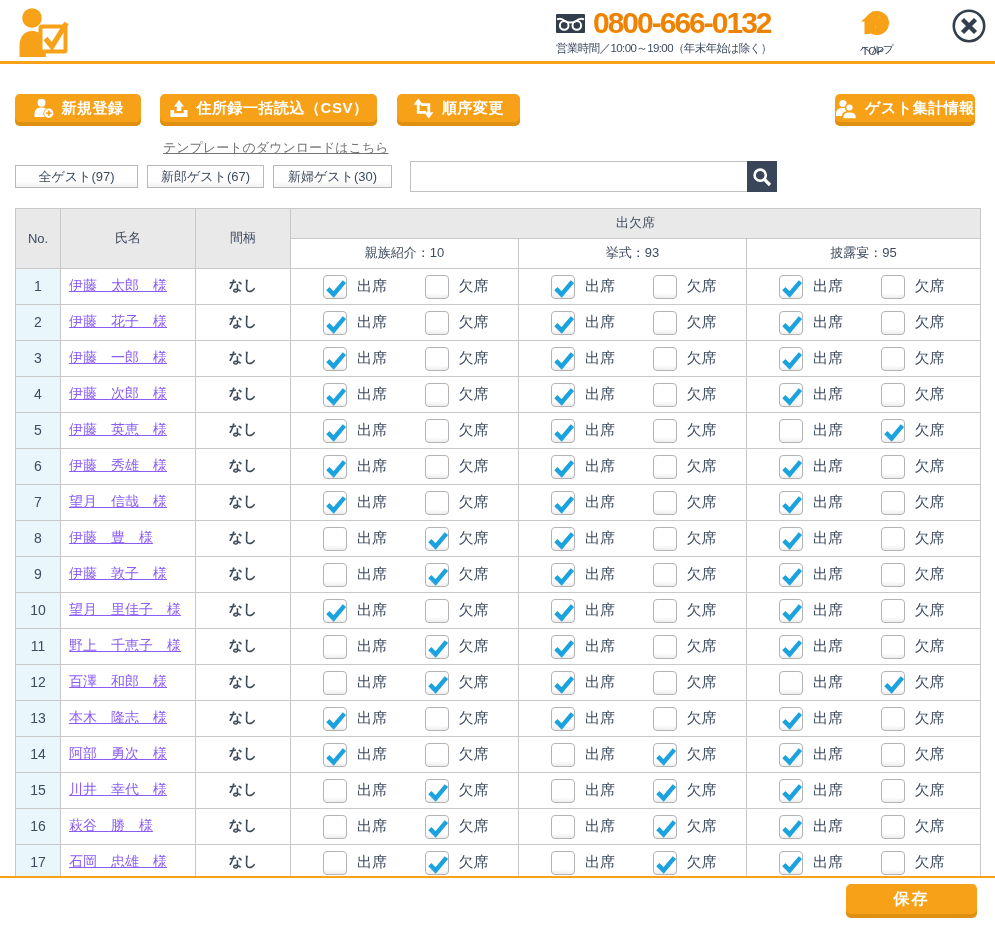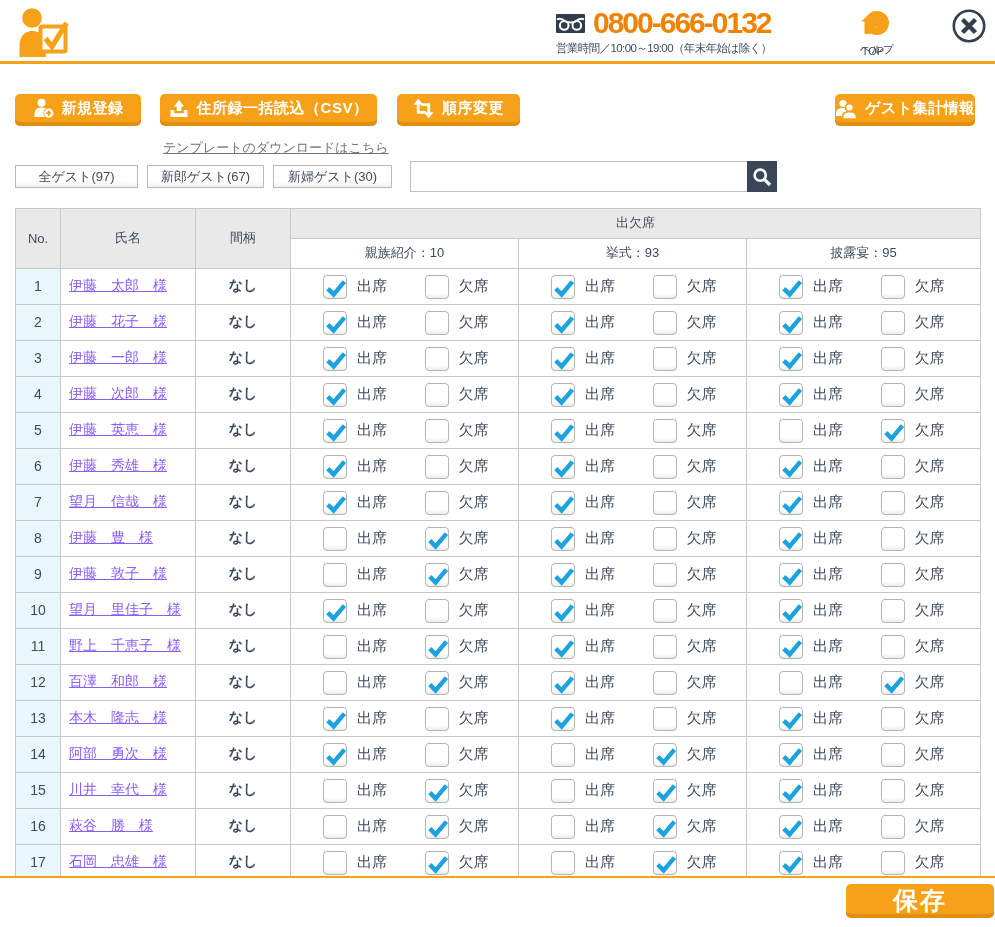--- a/index.html
+++ b/index.html
@@ -115,24 +115,24 @@
   }
   .cbx svg { position: absolute; left: 1px; top: 1px; display: none; }
   .cbx.checked svg { display: block; }
   .cbx-label { margin-left: 10px; font-size: 15px; color: #3d4b5f; }
   
   .footer {
     position: absolute; left: 0; top: 876px; width: 995px; height: 51px;
     background: #ffffff; border-top: 2px solid #f6a118;
   }
   .btn-save {
-    position: absolute; left: 846px; top: 6px; width: 148px; height: 34px;
+    position: absolute; left: 846px; top: 6px; width: 131px; height: 34px;
     border: none; border-radius: 5px;
     background: #f6a118; box-shadow: inset 0 -4px 0 rgba(170,100,0,0.28);
-    color: #fff; font-size: 25px; font-weight: bold;
+    color: #fff; font-size: 16px; font-weight: bold;
     font-family: "Liberation Sans", sans-serif;
     cursor: pointer; letter-spacing: 2px; padding-bottom: 3px;
   }
 </style>
 </head>
 <body>
 
 <div class="header">
   <span class="logo">
     <svg width="52" height="52" viewBox="0 0 52 52">

